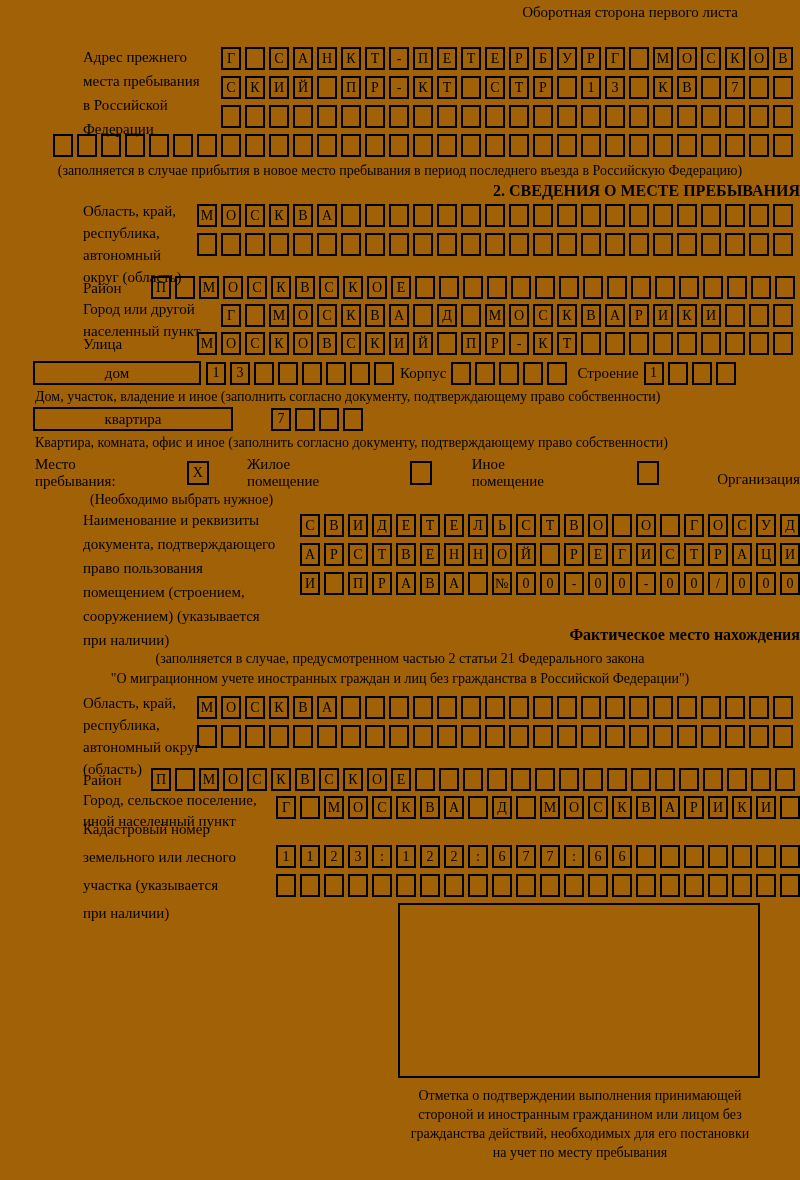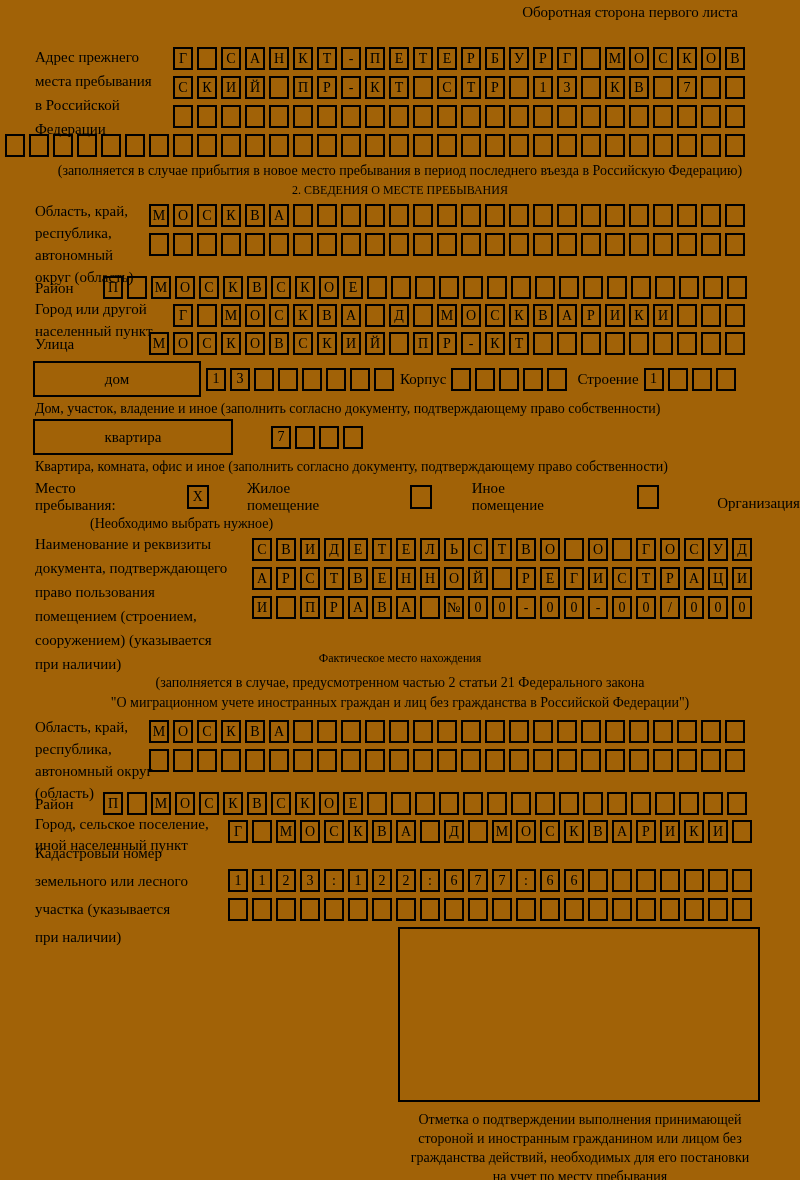--- a/index.html
+++ b/index.html
@@ -12,26 +12,26 @@
   .cellrow{ display:flex; gap:4px; margin-bottom:6px; }
   .mb0{ margin-bottom:0 !important; }
   .cell{
     box-sizing:border-box; flex:none; width:20px; height:23px;
     border:2px solid #000; display:flex; align-items:center; justify-content:center;
     font-size:14px; line-height:1;
   }
   .flabel{ position:absolute; left:35px; font-size:15px; line-height:22px; white-space:nowrap; }
   .lh24{ line-height:24px; }
   .lh28{ line-height:28px; }
-  .rowwrap{ position:relative; }
+  .rowwrap{ position:relative;margin-left:48px; }
   .caption{ font-size:14px; }
   .center{ text-align:center; }
-  .stitle{ font-size:12px; font-weight:normal; text-align:center; line-height:19px; }
+  .stitle{ font-size:16px; font-weight:bold; text-align:right; line-height:19px; }
   .widebox{
-    box-sizing:border-box; border:2px solid #000; height:36px; flex:none;
+    box-sizing:border-box; border:2px solid #000; height:24px; flex:none;
     display:flex; align-items:center; justify-content:center; font-size:15px;
   }
   .checkbox{
     box-sizing:border-box; width:22px; height:24px; border:2px solid #000; flex:none;
     display:flex; align-items:center; justify-content:center; font-size:14px;
   }
   .inlinerow{ display:flex; align-items:center; font-size:15px; }
   .stampbox{ box-sizing:border-box; border:2px solid #000; }
 </style>
 </head>

